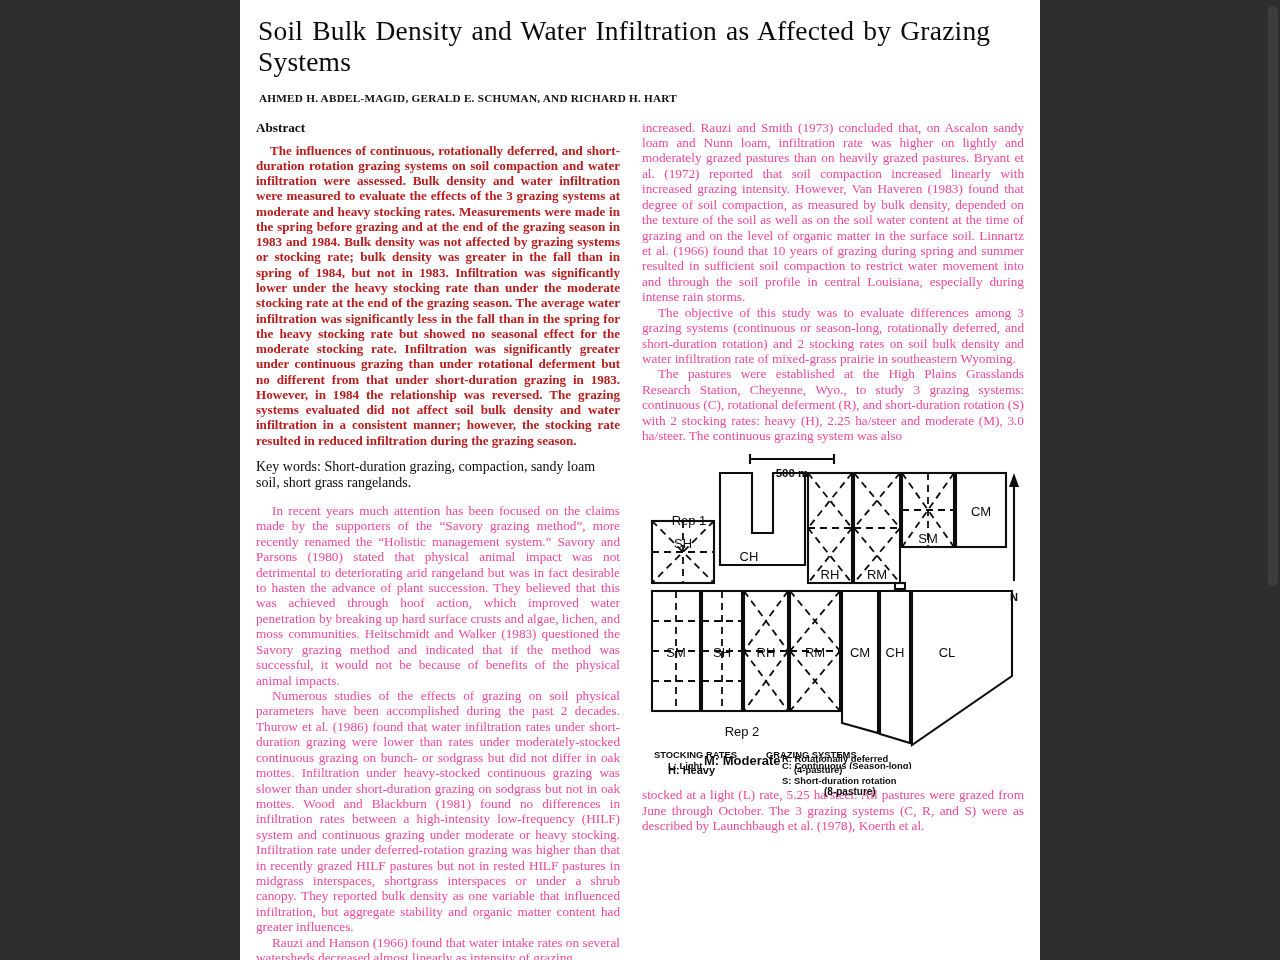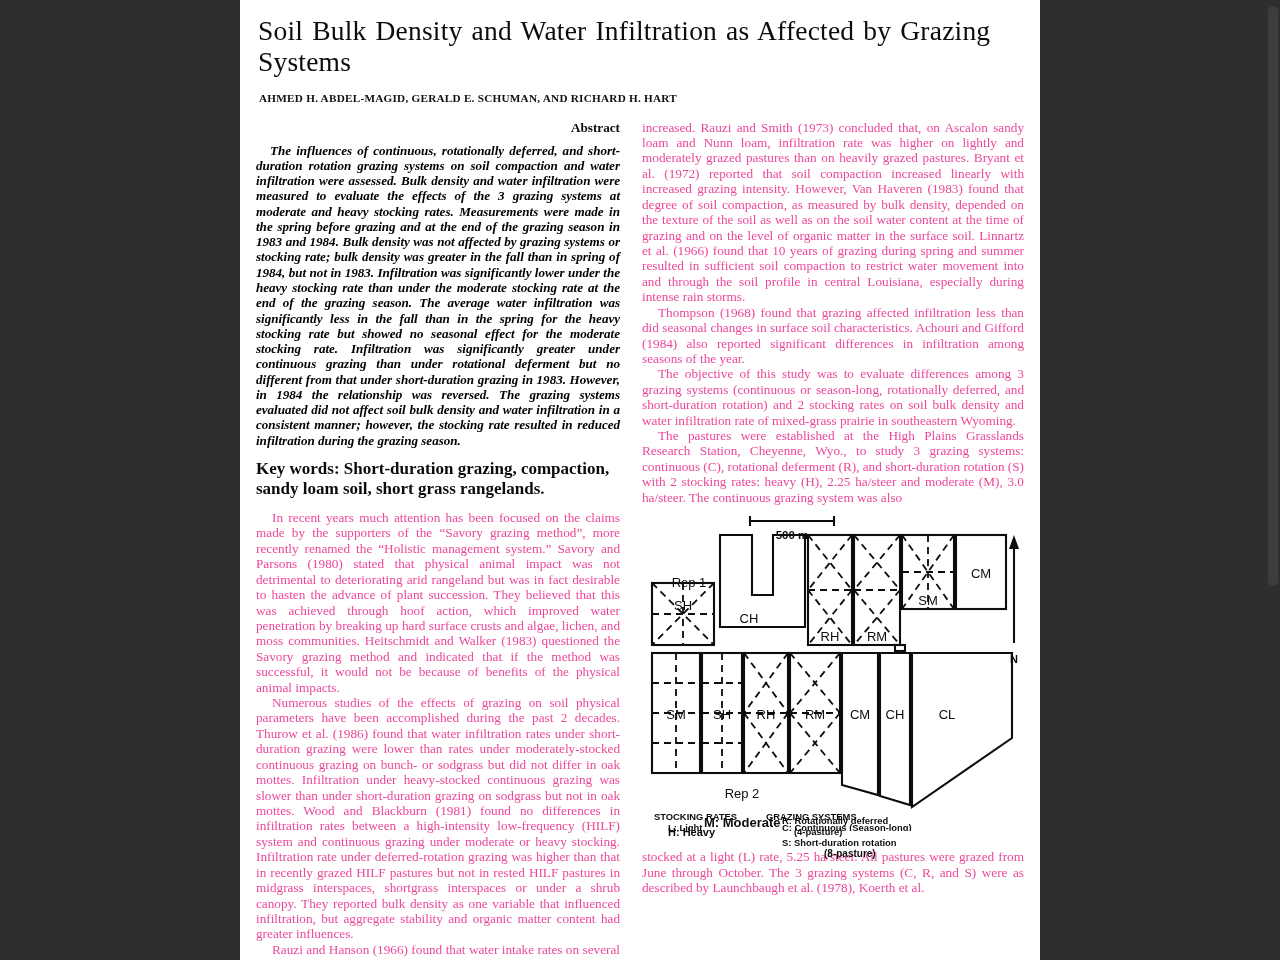--- a/index.html
+++ b/index.html
@@ -60,43 +60,42 @@
   
   .columns {
     margin-top: 16px;
     display: flex;
     gap: 22px;
     align-items: flex-start;
   }
   .col { width: 382px; position: relative; }
 
   .sec-head {
-    text-align: right;
+    text-align: left;
     font-weight: bold;
     font-size: 13.2px;
     margin: 0 0 7px 0;
     color: #0d0d0d;
   }
   .sec-head.mm { margin-top: 12px; margin-bottom: 6px; }
 
   p.abs {
     font-size: 13.1px;
     line-height: 1.166;
     font-weight: bold;
     text-align: justify;
     margin: 0 0 0 0;
-    color: #000000;
+    color: #b91c1c;
     text-indent: 14px;
     letter-spacing: -.02px;
-    font-style: italic;
   }
   p.keywords {
-    font-size: 17px;
+    font-size: 14px;
     line-height: 1.18;
-    font-weight: bold;
+    font-weight: normal;
     text-align: left;
     margin: 11px 0 0 0;
     color: #0b0b0b;
   }
   p.body {
     font-size: 13.25px;
     line-height: 1.165;
     text-align: justify;
     margin: 0;
     text-indent: 16px;
@@ -138,21 +137,20 @@
 
         <p class="body" style="margin-top:11px;">In recent years much attention has been focused on the claims made by the supporters of the “Savory grazing method”, more recently renamed the “Holistic management system.” Savory and Parsons (1980) stated that physical animal impact was not detrimental to deteriorating arid rangeland but was in fact desirable to hasten the advance of plant succession. They believed that this was achieved through hoof action, which improved water penetration by breaking up hard surface crusts and algae, lichen, and moss communities. Heitschmidt and Walker (1983) questioned the Savory grazing method and indicated that if the method was successful, it would not be because of benefits of the physical animal impacts.</p>
         <p class="body">Numerous studies of the effects of grazing on soil physical parameters have been accomplished during the past 2 decades. Thurow et al. (1986) found that water infiltration rates under short-duration grazing were lower than rates under moderately-stocked continuous grazing on bunch- or sodgrass but did not differ in oak mottes. Infiltration under heavy-stocked continuous grazing was slower than under short-duration grazing on sodgrass but not in oak mottes. Wood and Blackburn (1981) found no differences in infiltration rates between a high-intensity low-frequency (HILF) system and continuous grazing under moderate or heavy stocking. Infiltration rate under deferred-rotation grazing was higher than that in recently grazed HILF pastures but not in rested HILF pastures in midgrass interspaces, shortgrass interspaces or under a shrub canopy. They reported bulk density as one variable that influenced infiltration, but aggregate stability and organic matter content had greater influences.</p>
         <p class="body">Rauzi and Hanson (1966) found that water intake rates on several watersheds decreased almost linearly as intensity of grazing</p>
 
       </div>
 
       <div class="col">
 
         <p class="body noind">increased. Rauzi and Smith (1973) concluded that, on Ascalon sandy loam and Nunn loam, infiltration rate was higher on lightly and moderately grazed pastures than on heavily grazed pastures. Bryant et al. (1972) reported that soil compaction increased linearly with increased grazing intensity. However, Van Haveren (1983) found that degree of soil compaction, as measured by bulk density, depended on the texture of the soil as well as on the soil water content at the time of grazing and on the level of organic matter in the surface soil. Linnartz et al. (1966) found that 10 years of grazing during spring and summer resulted in sufficient soil compaction to restrict water movement into and through the soil profile in central Louisiana, especially during intense rain storms.</p>
-        <p class="body">Thompson (1968) found that grazing affected infiltration less than did seasonal changes in surface soil characteristics. Achouri and Gifford (1984) also reported significant differences in infiltration among seasons of the year.</p>
         <p class="body">The objective of this study was to evaluate differences among 3 grazing systems (continuous or season-long, rotationally deferred, and short-duration rotation) and 2 stocking rates on soil bulk density and water infiltration rate of mixed-grass prairie in southeastern Wyoming.</p>
 
         <p class="body">The pastures were established at the High Plains Grasslands Research Station, Cheyenne, Wyo., to study 3 grazing systems: continuous (C), rotational deferment (R), and short-duration rotation (S) with 2 stocking rates: heavy (H), 2.25 ha/steer and moderate (M), 3.0 ha/steer. The continuous grazing system was also</p>
 
         <div class="figure">
           <svg class="fig-svg" width="382" height="318" viewBox="0 0 382 318">
             <g fill="none" stroke="#0d0d0d" stroke-width="2.1" stroke-linecap="butt">
 
               <g>
                 <line x1="108" y1="8" x2="192" y2="8"></line>

